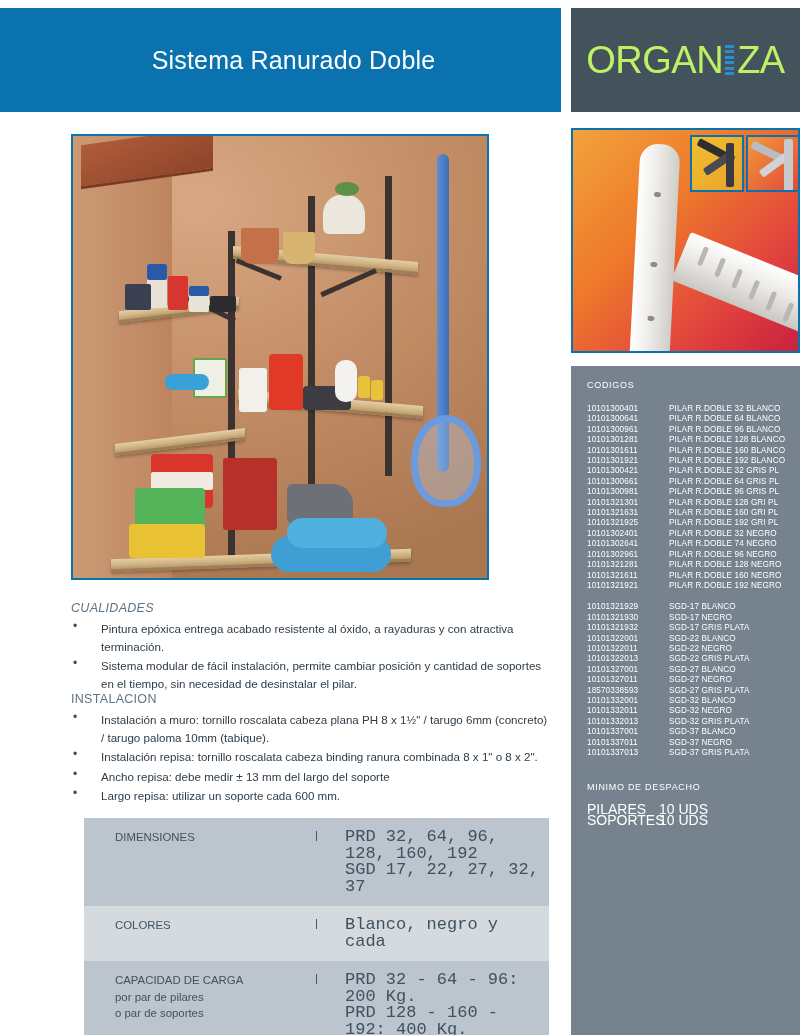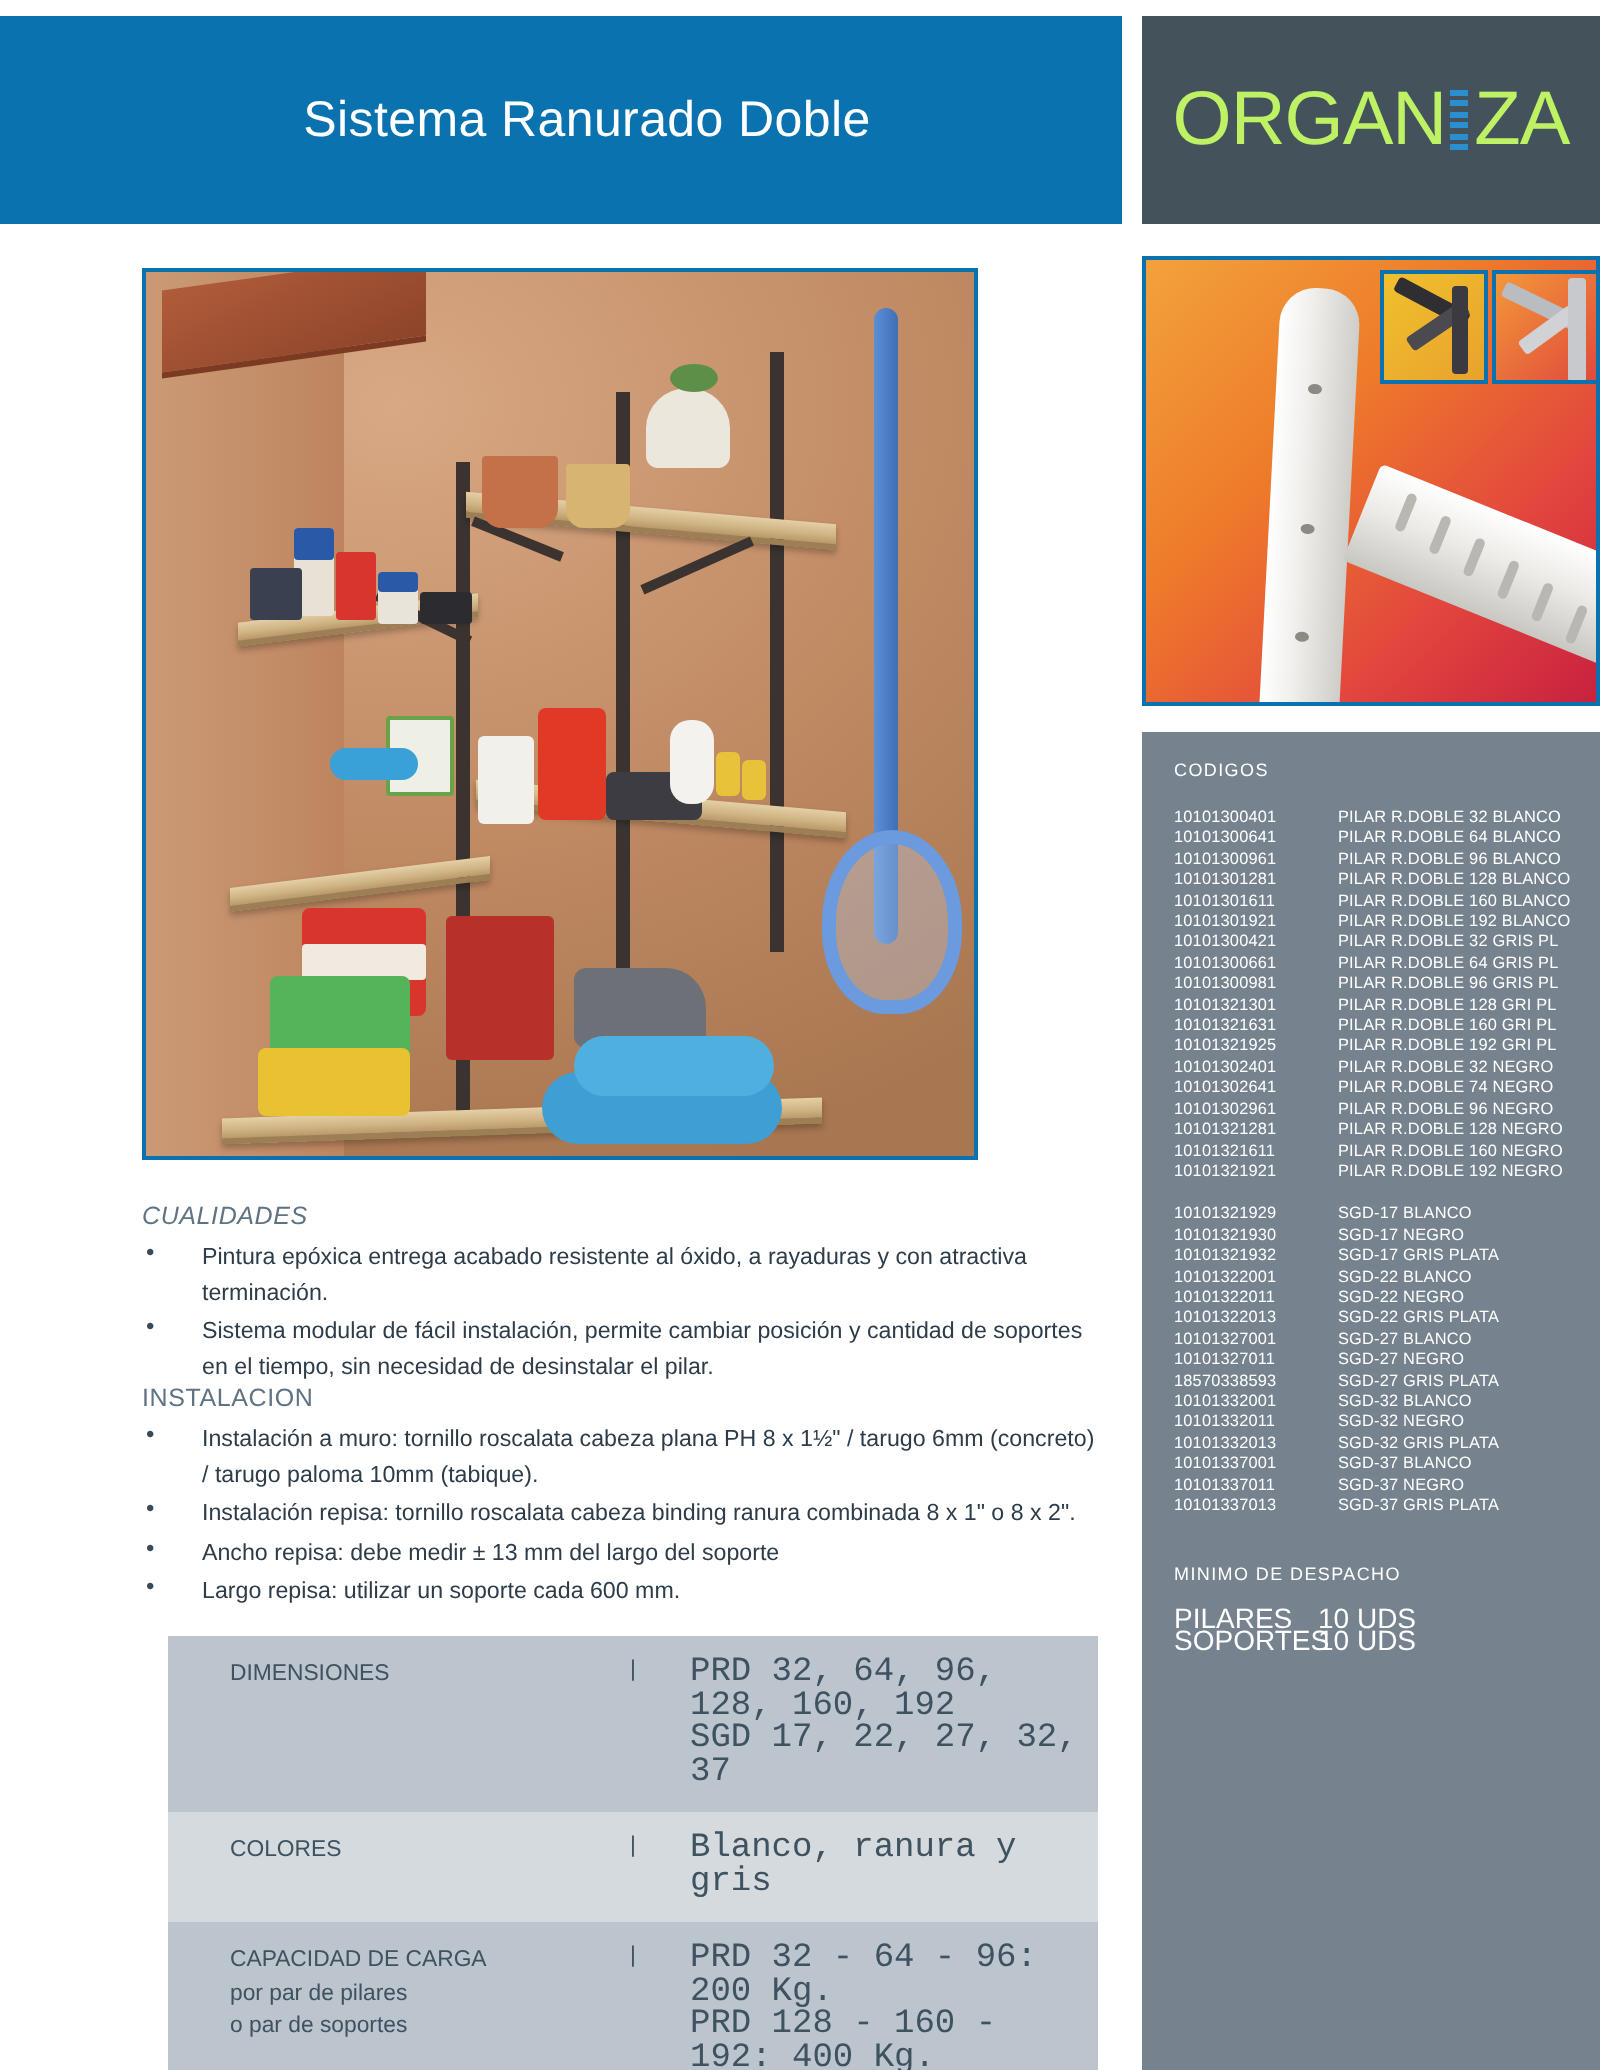--- a/index.html
+++ b/index.html
@@ -303,21 +303,21 @@
         <div>SGD 17, 22, 27, 32, 37</div>
       </div>
     </div>
 
     <div class="spec-row light">
       <div class="spec-label">
         <div>COLORES</div>
       </div>
       <div class="spec-pipe">|</div>
       <div class="spec-value">
-        <div>Blanco, ranura y gris</div>
+        <div>Blanco, negro y cada</div>
       </div>
     </div>
 
     <div class="spec-row dark">
       <div class="spec-label">
         <div>CAPACIDAD DE CARGA</div>
         <div>por par de pilares</div>
         <div>o par de soportes</div>
       </div>
       <div class="spec-pipe">|</div>

